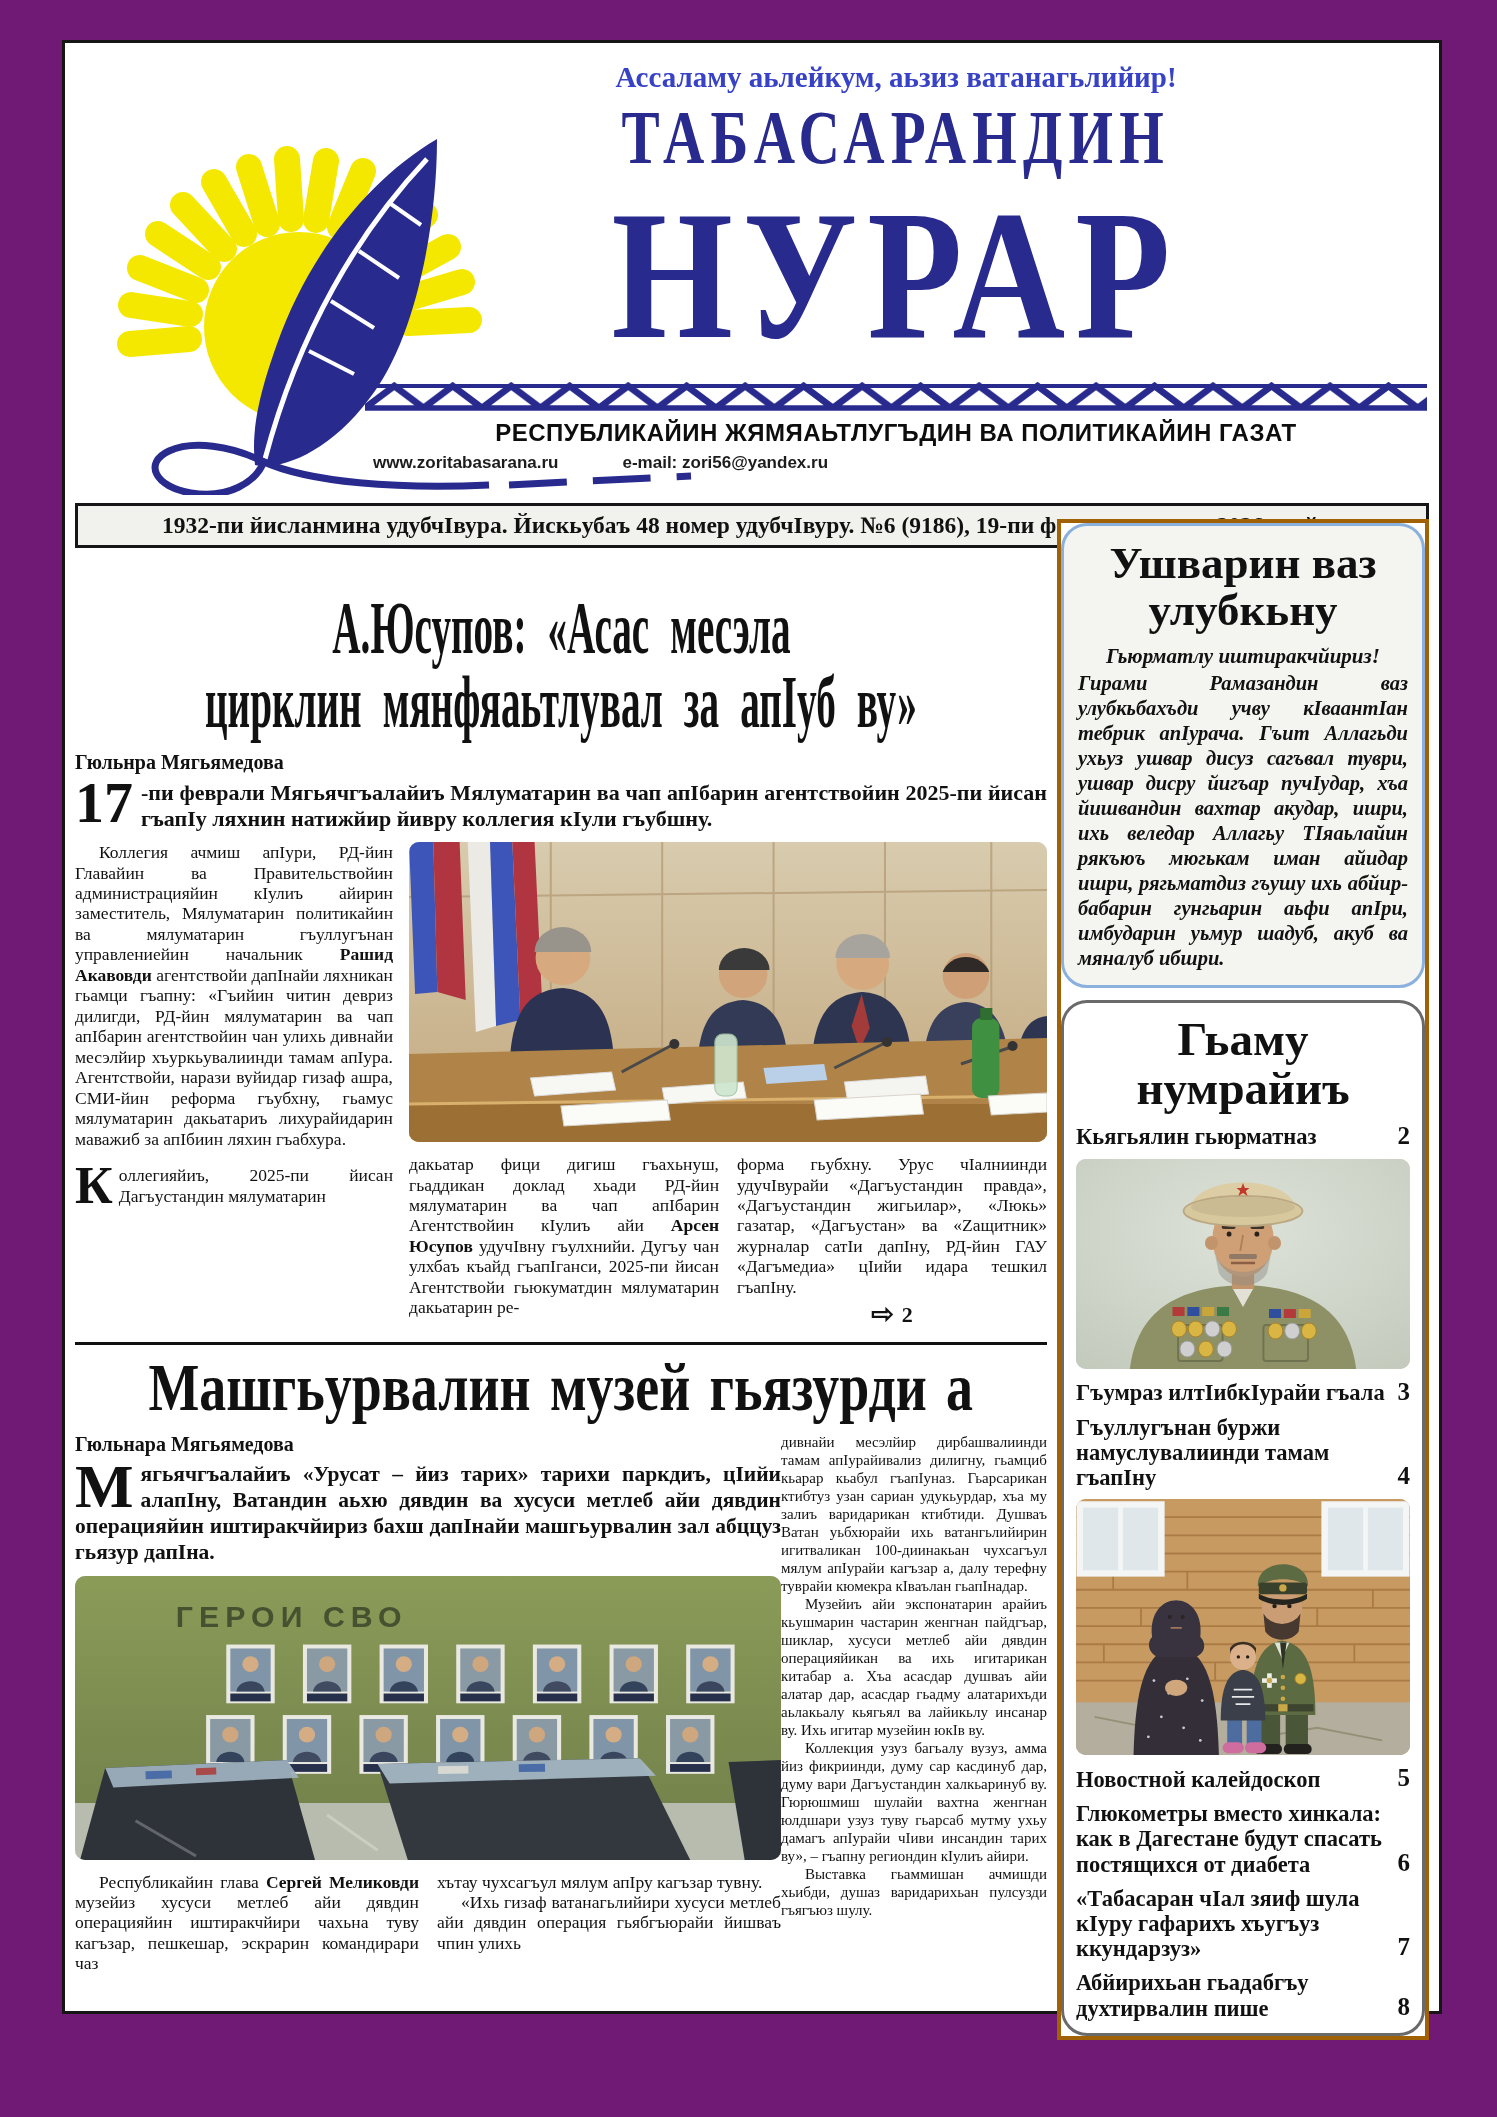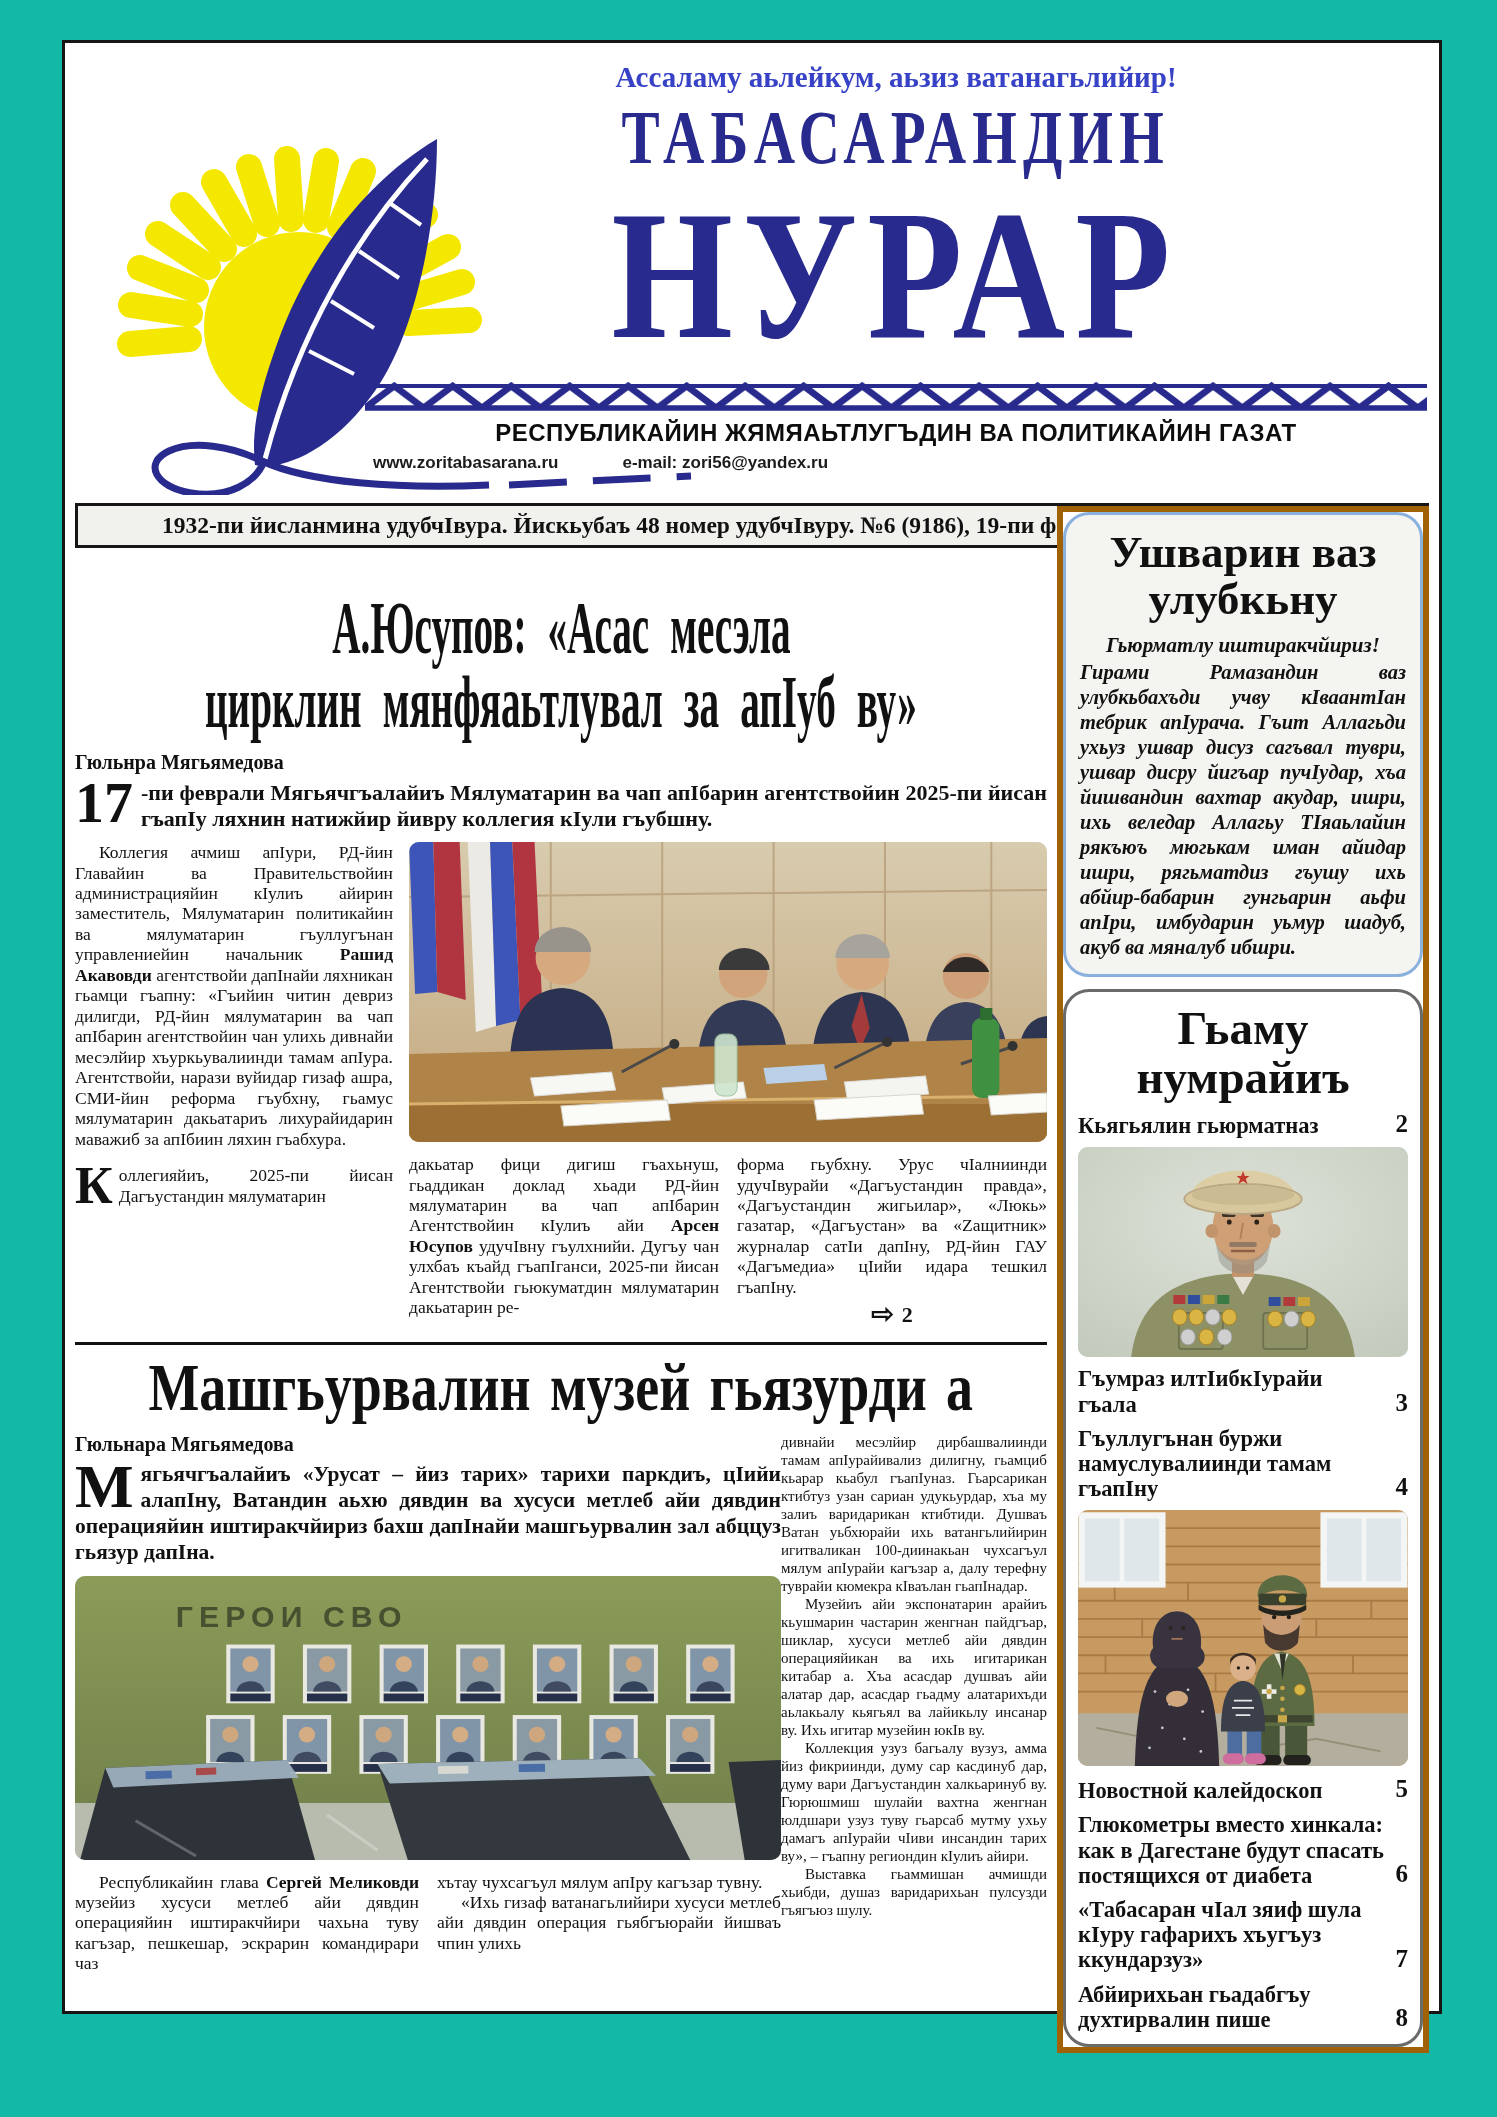--- a/index.html
+++ b/index.html
@@ -1,17 +1,17 @@
 <!DOCTYPE html>
 <html><head>
 <meta charset="utf-8">
 <style>
   * { margin:0; padding:0; box-sizing:border-box; }
   html,body { background:#dedede; }
-  .sheet { width:1497px; height:2117px; position:relative; background:#14b8a6;
+  .sheet { width:1497px; height:2117px; position:relative; background:#701a75;
            font-family:"Liberation Serif", serif; color:#111; margin:0 auto; overflow:hidden; }
   .frame { position:absolute; left:62px; top:40px; width:1380px; height:1974px;
            border:3px solid #161616; padding:6px 10px 8px; display:flex; flex-direction:column; background:#fff; }
 
   
   .masthead { position:relative; height:452px; flex:none; }
   .logo { position:absolute; left:-6px; top:10px; width:640px; height:436px; }
   .mast-right { position:absolute; left:290px; top:0; right:2px; text-align:center; }
   .greeting { color:#3742c6; font-weight:bold; font-size:29px; margin-top:12px; }
   .t1wrap { height:84px; margin-top:6px; }
@@ -65,21 +65,21 @@
          transform:scale(0.98,1.24); transform-origin:top center; line-height:1; word-spacing:6px; }
   .a2-body { display:flex; gap:0; margin-top:4px; }
   .a2-left { flex:1; min-width:0; }
   .a2-right { width:266px; flex:none; }
   .lead2 { font-weight:bold; font-size:21.5px; line-height:1.2; text-align:justify; }
   .dropcap-big { float:left; font-weight:bold; font-size:62px; line-height:.8; padding-right:7px; }
   .ph-museum { height:284px; margin-top:10px; }
   .smallcol { font-size:15px; line-height:1.2; }
 
   
-  aside { width:372px; flex:none; border:6px solid #a16207; padding:0; display:flex;
+  aside { width:372px; flex:none; border:4px solid #a16207; padding:0; display:flex;
           flex-direction:column; gap:12px; background:#fff; }
   .box1 { border:3px solid #8ab1de; border-radius:26px; background:#f4f4f1; padding:8px 14px 14px; }
   .box-title { text-align:center; font-weight:bold; line-height:1.04; }
   .box1 .box-title { font-size:45px; margin:6px 0 10px; }
   .salut { text-align:center; font-weight:bold; font-style:italic; font-size:21px; }
   .box1-text { font-weight:bold; font-style:italic; font-size:20.5px; line-height:1.22;
                text-align:justify; margin-top:2px; }
   .box2 { border:3px solid #6a6a6a; border-radius:26px; padding:10px 12px 12px; flex:1;
           display:flex; flex-direction:column; gap:9px; }
   .box2 .box-title { font-size:47px; margin-top:2px; }

